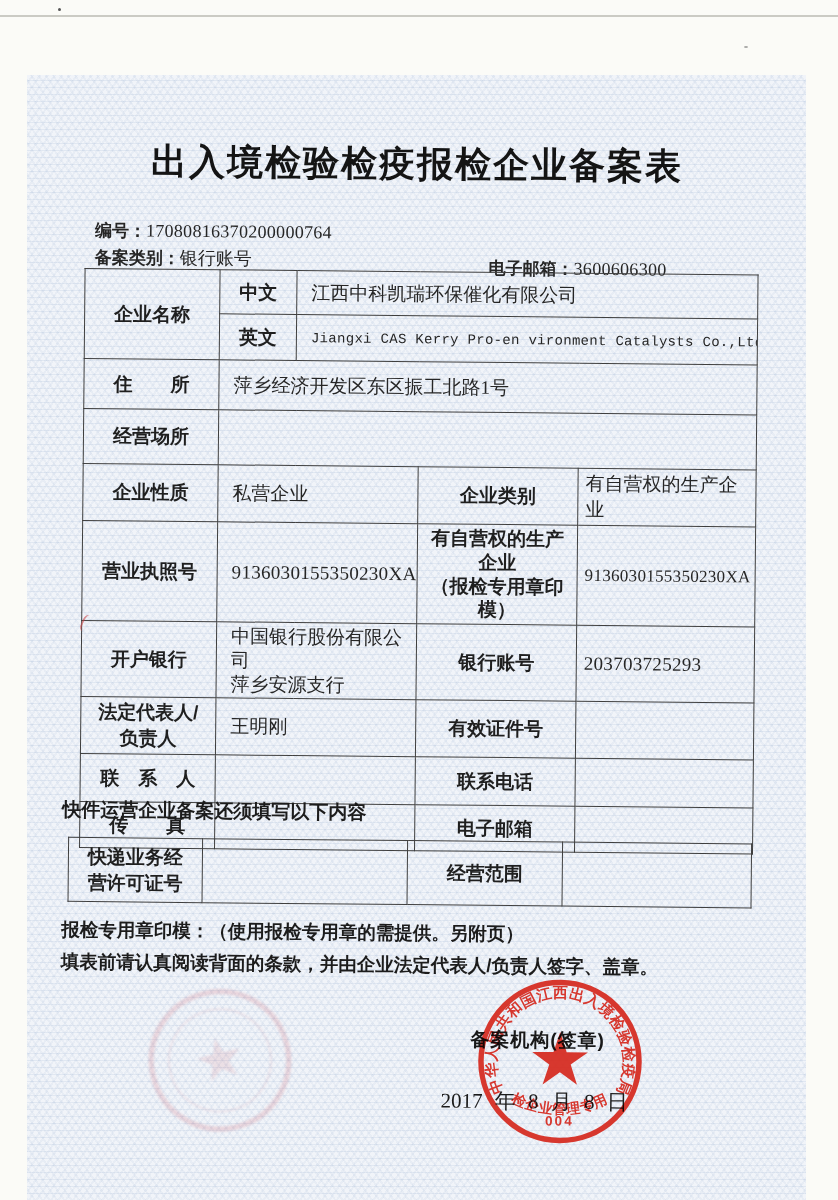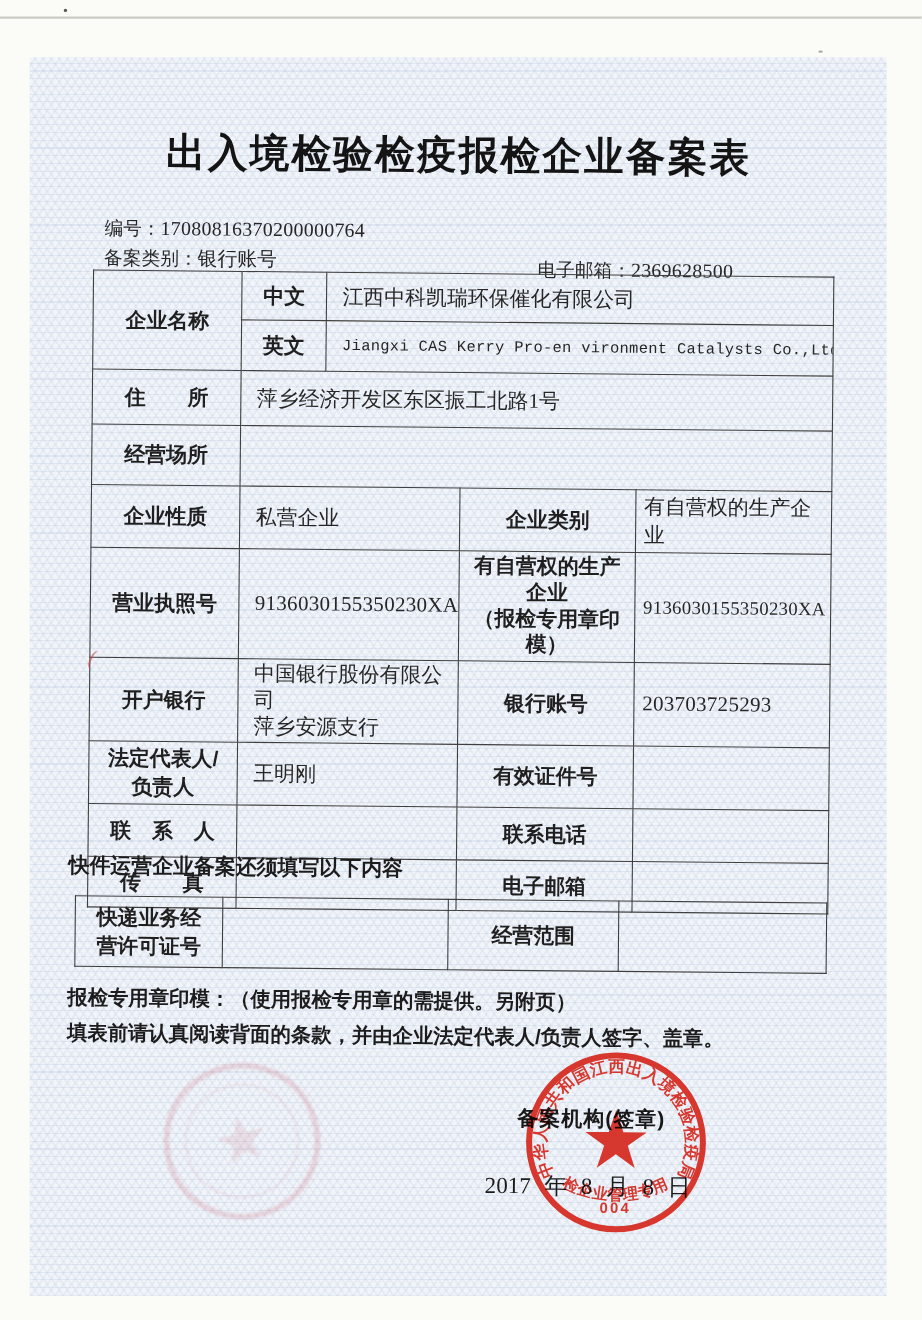--- a/index.html
+++ b/index.html
@@ -5,37 +5,37 @@
   html,body{margin:0;padding:0;}
   body{
     width:838px;height:1200px;position:relative;overflow:hidden;
     background:#fbfbf7;
     font-family:"Liberation Serif","DejaVu Serif",serif;
     color:#262626;
   }
   .scanner-line{position:absolute;left:0;top:15px;width:838px;height:2px;background:#cbcbc4;}
   .speck{position:absolute;border-radius:50%;background:#555;}
   .paper{
-    position:absolute;left:27px;top:52px;width:779px;height:1126px;
+    position:absolute;left:27px;top:75px;width:779px;height:1126px;
     background-color:#f1f4f9;
     background-image:
       repeating-linear-gradient(0deg, rgba(125,155,195,0.14) 0 1px, rgba(0,0,0,0) 1px 7px),
       repeating-linear-gradient(55deg, rgba(135,162,200,0.09) 0 2px, rgba(0,0,0,0) 2px 6px),
       repeating-linear-gradient(-55deg, rgba(135,162,200,0.09) 0 2px, rgba(0,0,0,0) 2px 6px);
   }
   .content{position:absolute;left:0;top:0;width:779px;height:1126px;
     transform:rotate(0.55deg);transform-origin:60px 150px;}
 
   .doc-title{
     position:absolute;left:0;top:62px;width:779px;text-align:center;
     font-family:"Liberation Sans","DejaVu Sans",sans-serif;
     font-weight:900;font-size:36px;letter-spacing:2px;color:#141414;
   }
   .meta{position:absolute;font-size:18px;white-space:nowrap;}
-  .meta .lab{font-family:"Liberation Sans","DejaVu Sans",sans-serif;font-weight:400;font-size:17px;}
+  .meta .lab{font-family:"Liberation Sans","DejaVu Sans",sans-serif;font-weight:700;font-size:17px;}
   .meta .num{font-family:"Liberation Serif","DejaVu Serif",serif;}
   .meta-serial{left:68px;top:144px;}
   .meta-category{left:68px;top:170px;}
   .meta-recordno{left:462px;top:178px;}
 
   table{border-collapse:collapse;table-layout:fixed;}
   td{
     border:1.6px solid #3f3f3f;
     font-size:19px;overflow:hidden;vertical-align:middle;
   }
@@ -92,21 +92,21 @@
 <div class="speck" style="left:58px;top:8px;width:3px;height:3px;"></div>
 <div class="speck" style="left:744px;top:46px;width:4px;height:2px;opacity:.5;"></div>
 
 <div class="paper">
 <div class="content">
 
   <div class="doc-title">出入境检验检疫报检企业备案表</div>
 
   <div class="meta meta-serial"><span class="lab">编号：</span><span class="num">17080816370200000764</span></div>
   <div class="meta meta-category"><span class="lab">备案类别：</span><span>银行账号</span></div>
-  <div class="meta meta-recordno"><span class="lab">电子邮箱：</span><span class="num">2369628500</span></div>
+  <div class="meta meta-recordno"><span class="lab">电子邮箱：</span><span class="num">3600606300</span></div>
 
   <table class="main-table">
     <colgroup>
       <col style="width:135px">
           <col style="width:77px">
           <col style="width:123px">
       <col style="width:160px">
           <col style="width:178px">
     </colgroup>
     <tbody>

